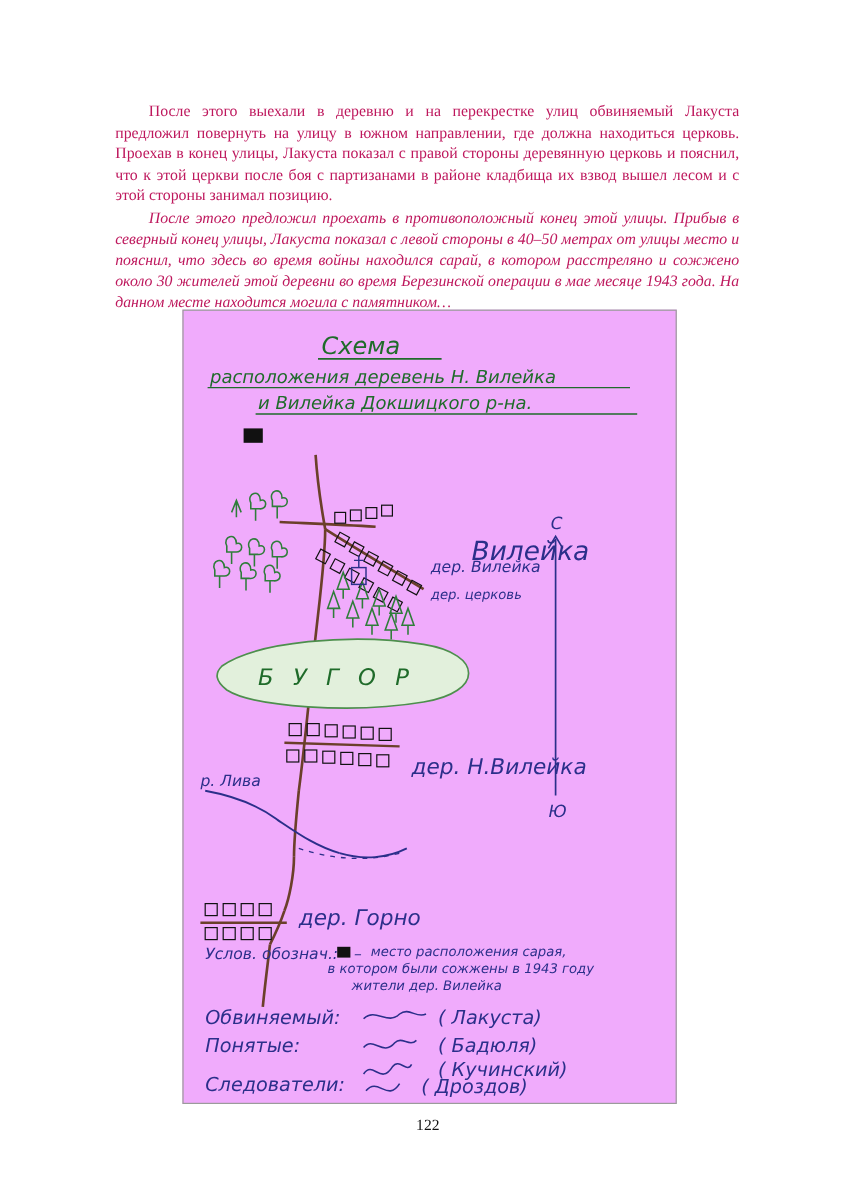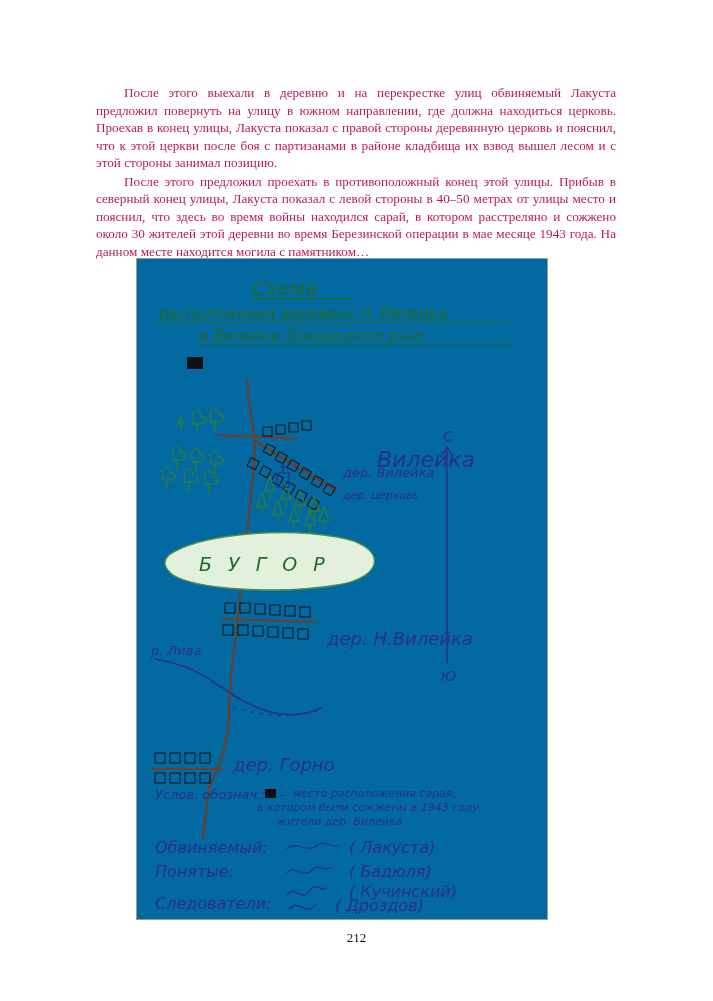--- a/index.html
+++ b/index.html
@@ -26,31 +26,32 @@
     line-height: 1.33;
     color: #be185d;
     text-align: justify;
   }
   .para {
     margin: 0 0 0px 0;
     text-indent: 28px;
   }
   .para + .para {
     margin-top: 1px;
+    font-style: italic;
   }
 
   
   .sketch {
     position: absolute;
-    left: 136px;
+    left: 152px;
     top: 258px;
     width: 410px;
     height: 660px;
     border: 1px solid #9b9b9b;
-    background: #0369a1;
+    background: #f0abfc;
     overflow: hidden;
   }
   .sketch svg {
     display: block;
   }
   .hand {
     font-family: "DejaVu Sans", sans-serif;
     font-style: italic;
     fill: #2b2f8a;
   }
@@ -236,14 +237,14 @@
         <path d="M150,636 c8,-12 14,10 24,-6 c6,-8 12,6 16,-2" stroke="#2b2f8a" stroke-width="1.3" fill="none"></path>
         <text class="hand" x="212" y="638" font-size="16">( Кучинский)</text>
 
         <text class="hand" x="18" y="650" font-size="16">Следователи:</text>
         <path d="M152,650 c10,-12 18,10 28,-6" stroke="#2b2f8a" stroke-width="1.3" fill="none"></path>
         <text class="hand" x="198" y="652" font-size="16">( Дроздов)</text>
       </g>
     </svg>
   </div>
 
-  <div class="pagenum">212</div>
+  <div class="pagenum">122</div>
 </div>
 
 </body></html>

